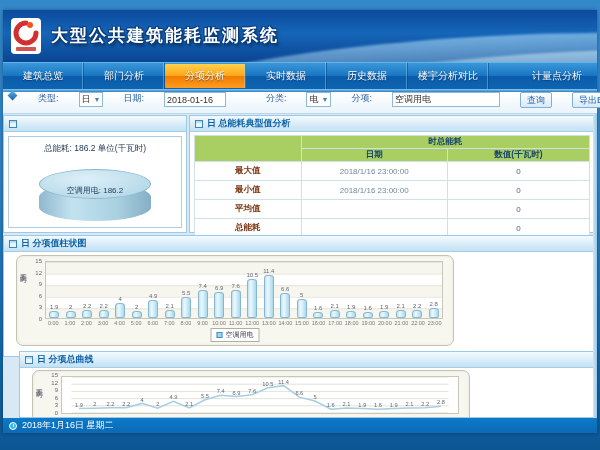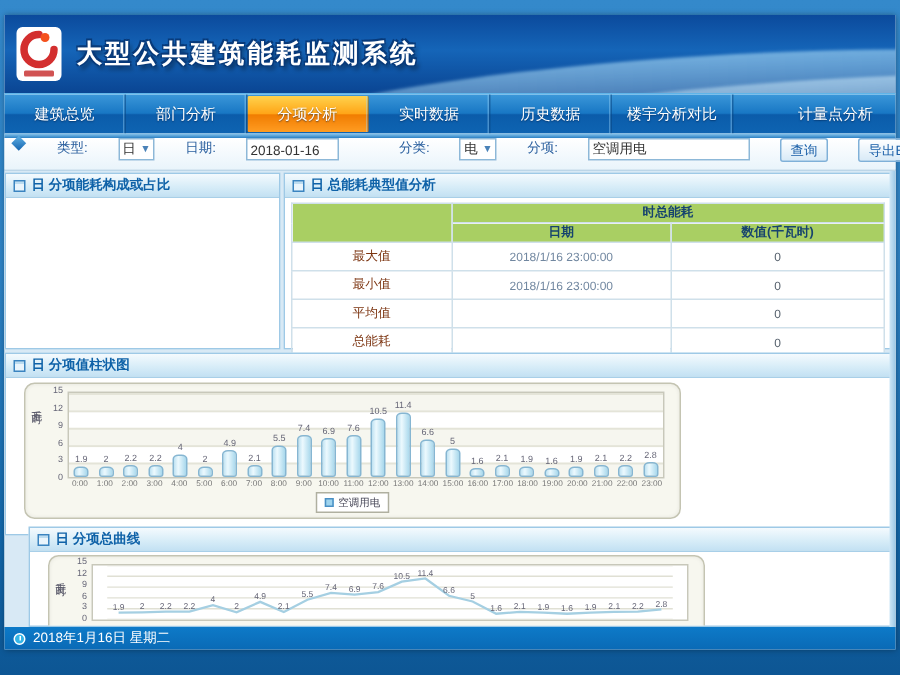--- a/index.html
+++ b/index.html
@@ -56,21 +56,21 @@
   .pie-title { text-align:center; margin-top:6px; font-size:8.5px; color:#223a55; }
   .cyl { position:absolute; left:50%; top:32px; transform:translateX(-50%); width:112px; height:54px; }
   .cyl .side { position:absolute; left:0; top:14px; width:112px; height:38px; background:linear-gradient(90deg,#8fb9cf,#c3e2ef 30%,#a9d0e0 70%,#85afc6); border-radius:56px/14px; }
   .cyl .top  { position:absolute; left:0; top:0; width:112px; height:30px; border-radius:50%; background:radial-gradient(ellipse at 42% 32%,#ddf0f9,#abd2e4); border:1px solid #8cb8cd; }
   .cyl .slice-label { position:absolute; left:0; right:0; top:16px; text-align:center; font-size:8px; color:#1c3c5c; }
 
   
   .tv-table { width:calc(100% - 8px); margin:3px 4px 0 4px; border-collapse:collapse; font-size:8.5px; table-layout:fixed; }
   .tv-table td { border:1px solid #cfe0ea; text-align:center; overflow:hidden; white-space:nowrap; }
   .td-green { background:#a9cf63; color:#17446e; font-weight:bold; height:12px; }
-  .td-orange { background:#f29a63; color:#7c3410; font-weight:normal; }
+  .td-orange { background:#f29a63; color:#7c3410; font-weight:bold; }
   .tr-data td { height:19px; background:#fff; }
   .td-date { color:#7187a0; font-size:8px; }
   .td-val { color:#55606c; font-size:8px; }
   .col-label { width:27%; } .col-date { width:37%; } .col-value { width:36%; }
 
   
   .chart-box { position:absolute; left:12px; width:438px; height:91px; background:#f7f7ef; border:1px solid #c4c4b2; border-radius:7px; box-shadow:inset 0 0 3px rgba(0,0,0,.08); }
   .panel-bar .chart-box { top:19px; }
   .panel-line .chart-box { top:18px; }
   .ylab { position:absolute; left:2px; top:12px; width:9px; font-size:7px; color:#556; writing-mode:vertical-rl; letter-spacing:1px; }
@@ -144,21 +144,28 @@
     <button class="btn">查询</button>
     <button class="btn">导出Excel</button>
     <span class="spacer"></span>
   </div>
 
   <div class="content">
 
     <div class="panel panel-pie">
       <div class="panel-header">
         <span class="hicon"></span>
-        <span>日 分项能耗构成或占比</span>
+      </div>
+      <div class="pie-box">
+        <div class="pie-title">总能耗: 186.2 单位(千瓦时)</div>
+        <div class="cyl">
+          <div class="side"></div>
+          <div class="top"></div>
+          <div class="slice-label">空调用电: 186.2</div>
+        </div>
       </div>
     </div>
 
     <div class="panel panel-table">
       <div class="panel-header">
         <span class="hicon"></span>
         <span>日 总能耗典型值分析</span>
       </div>
       <table class="tv-table">
         <colgroup>

